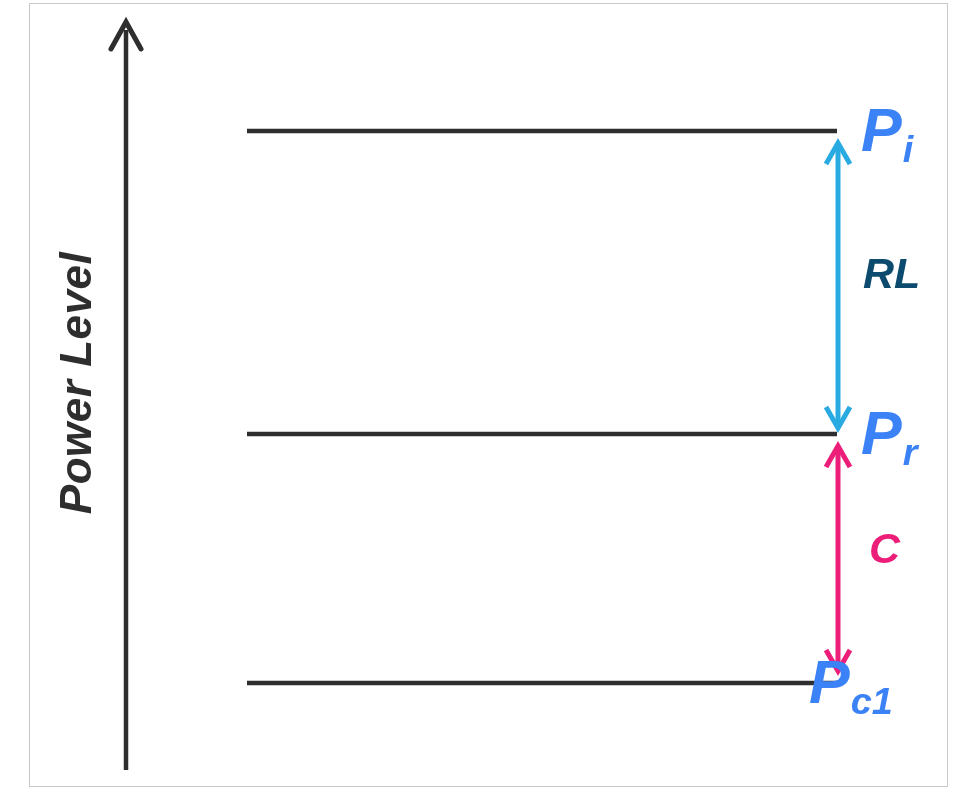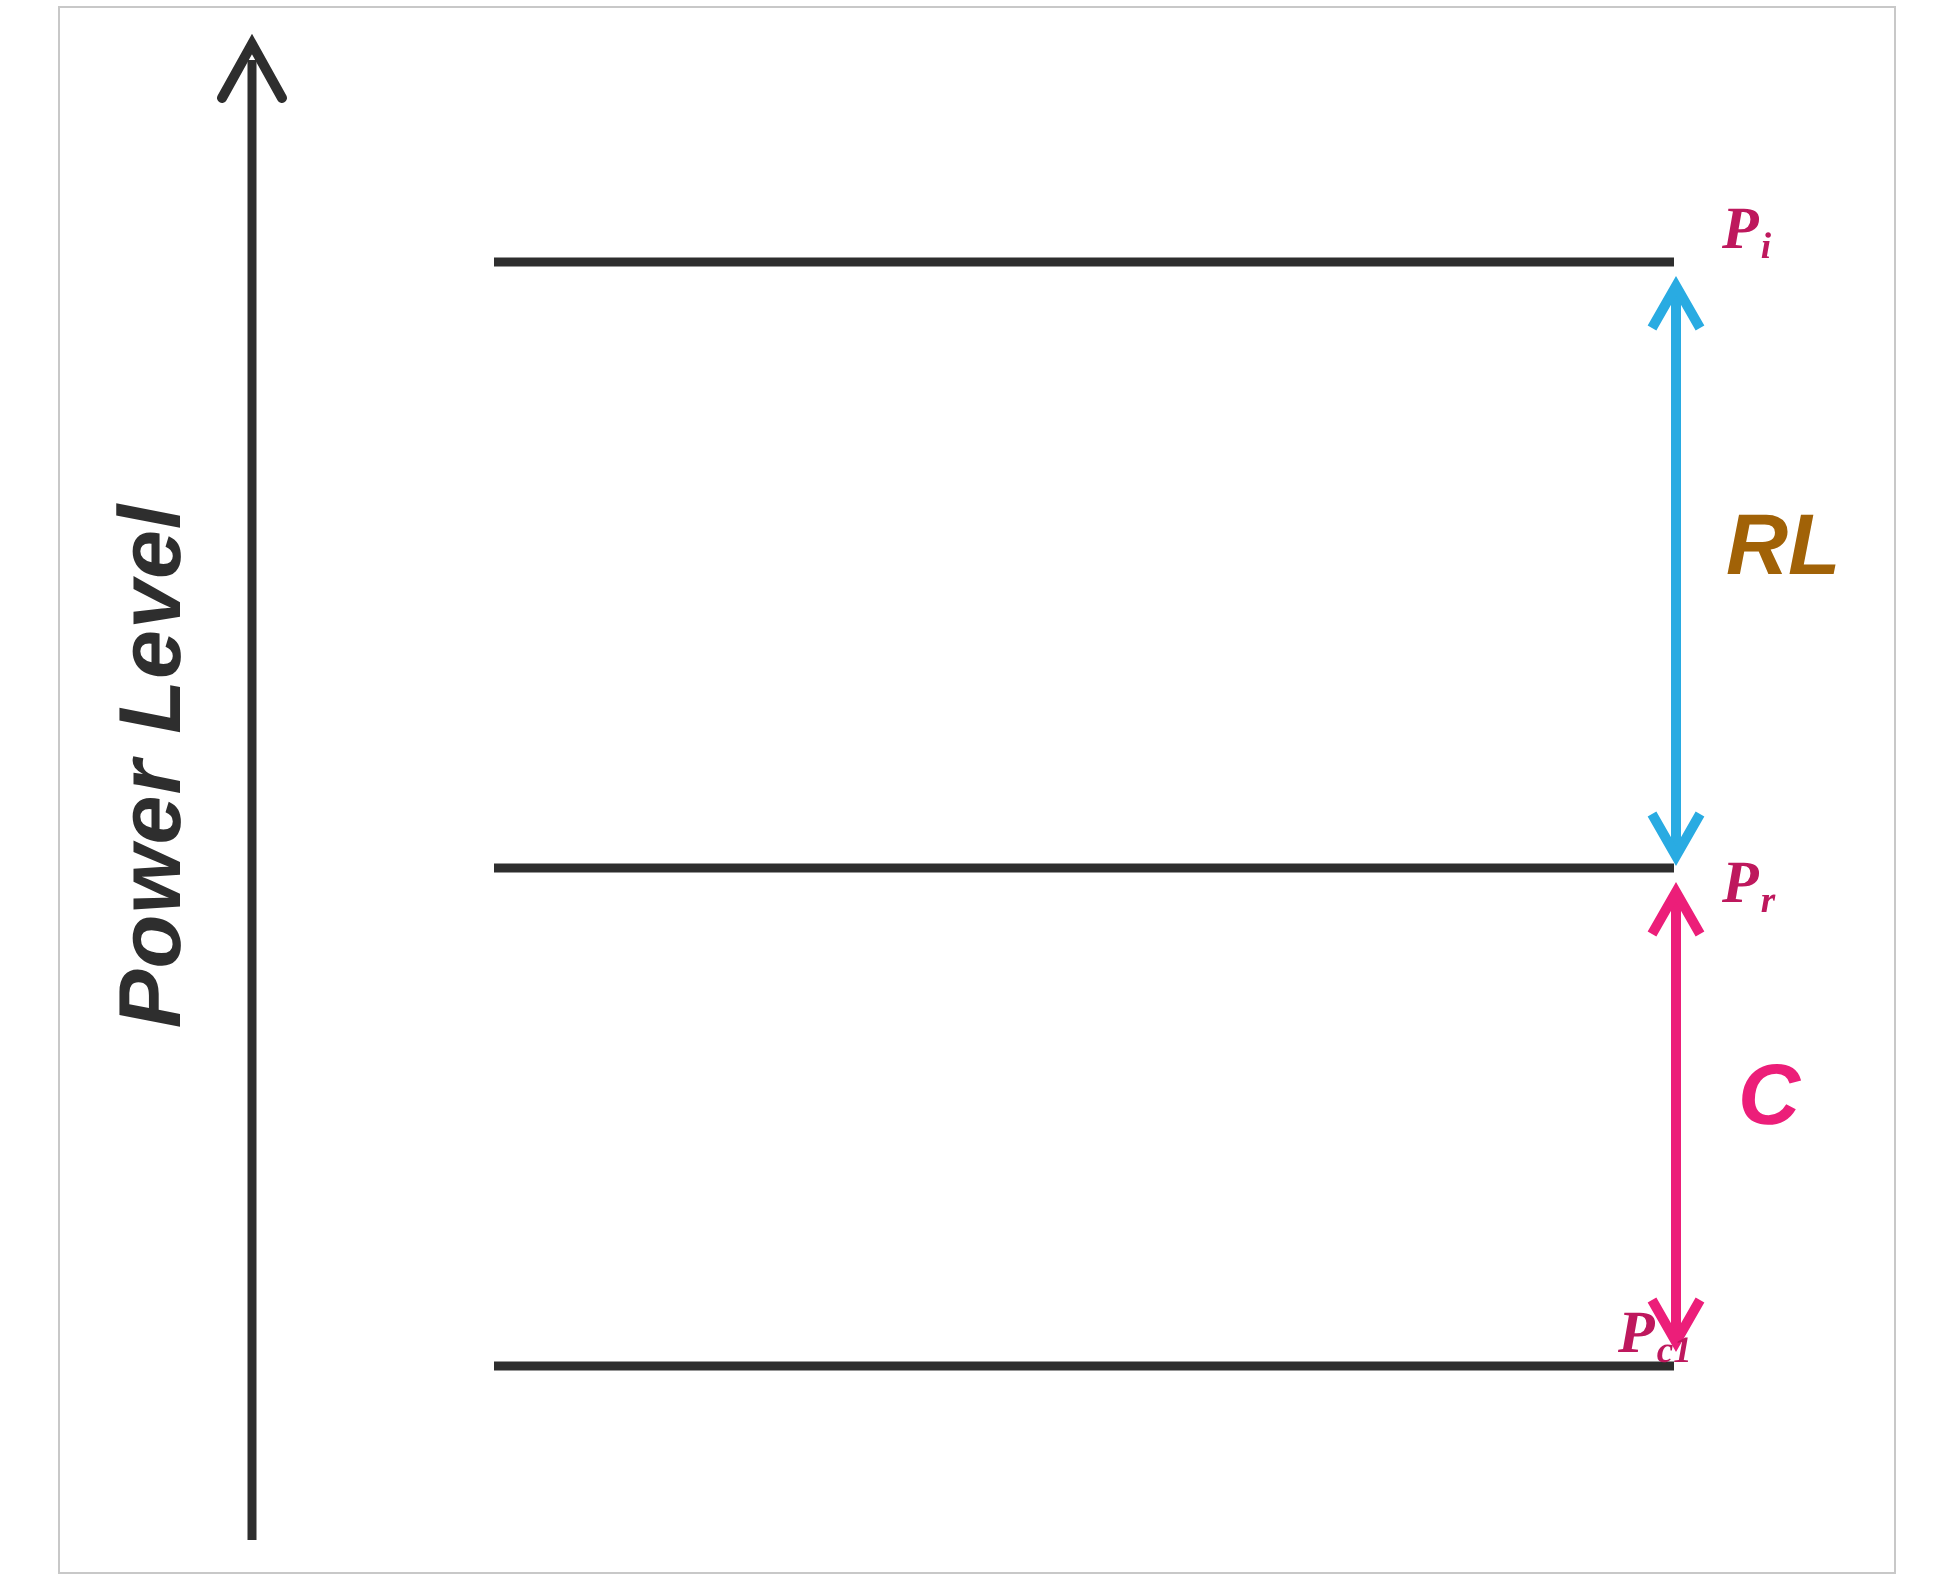--- a/index.html
+++ b/index.html
@@ -38,47 +38,46 @@
     transform: translate(-50%, -50%) rotate(-90deg);
     font-size: 44px;
     font-weight: bold;
     font-style: italic;
     color: #2e2e2e;
     white-space: nowrap;
     letter-spacing: 0.5px;
   }
   .p-label {
     position: absolute;
-    font-size: 30px;
+    font-size: 61px;
     font-weight: bold;
     font-style: italic;
-    color: #be185d;
+    color: #3b82f6;
     line-height: 1;
     white-space: nowrap;
-    font-family: Liberation Serif, serif;
   }
   .p-label sub {
     font-size: 0.62em;
     font-style: italic;
     font-weight: bold;
     line-height: 0;
     vertical-align: baseline;
     position: relative;
     bottom: -0.28em;
     margin-left: 1px;
   }
   .span-label {
     position: absolute;
     font-size: 43px;
     font-weight: bold;
     font-style: italic;
     line-height: 1;
     white-space: nowrap;
   }
-  .span-label.rl { color: #a16207; }
+  .span-label.rl { color: #0c4a6e; }
   .span-label.c  { color: #ec1e79; }
 </style>
 </head>
 <body>
 
 <div class="stage">
 
   <div class="frame"></div>
 
   <svg class="layer" width="976" height="797" viewBox="0 0 976 797">
@@ -102,21 +101,21 @@
       <polyline points="826,650 838,671 850,650" stroke-width="5" fill="none" stroke="#ec1e79"></polyline>
     </g>
   </svg>
 
   <div class="axis-label">Power Level</div>
 
   <div class="p-label" style="left:861px; top:100px;">
     <span>P</span><sub>i</sub>
   </div>
 
-  <div class="p-label" style="left:861px; top:403px;margin-top:24px;">
+  <div class="p-label" style="left:861px; top:403px;">
     <span>P</span><sub>r</sub>
   </div>
 
   <div class="p-label" style="left:809px; top:652px;">
     <span>P</span><sub>c1</sub>
   </div>
 
   <div class="span-label rl" style="left:863px; top:252px;">RL</div>
 
   <div class="span-label c" style="left:869px; top:527px;">C</div>

